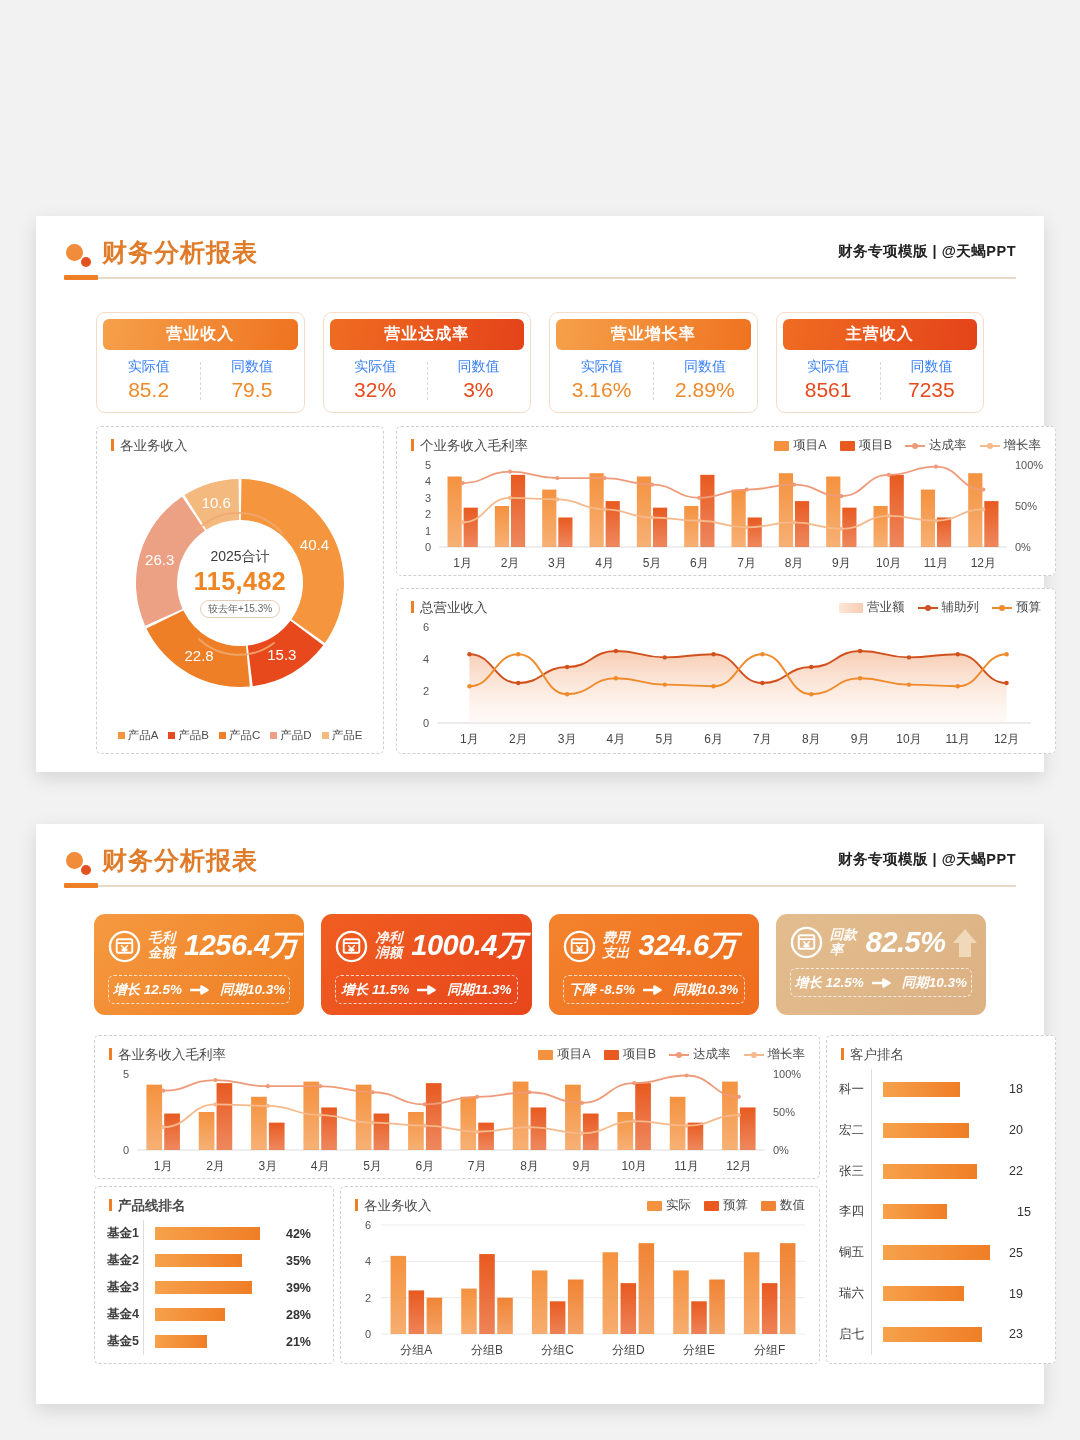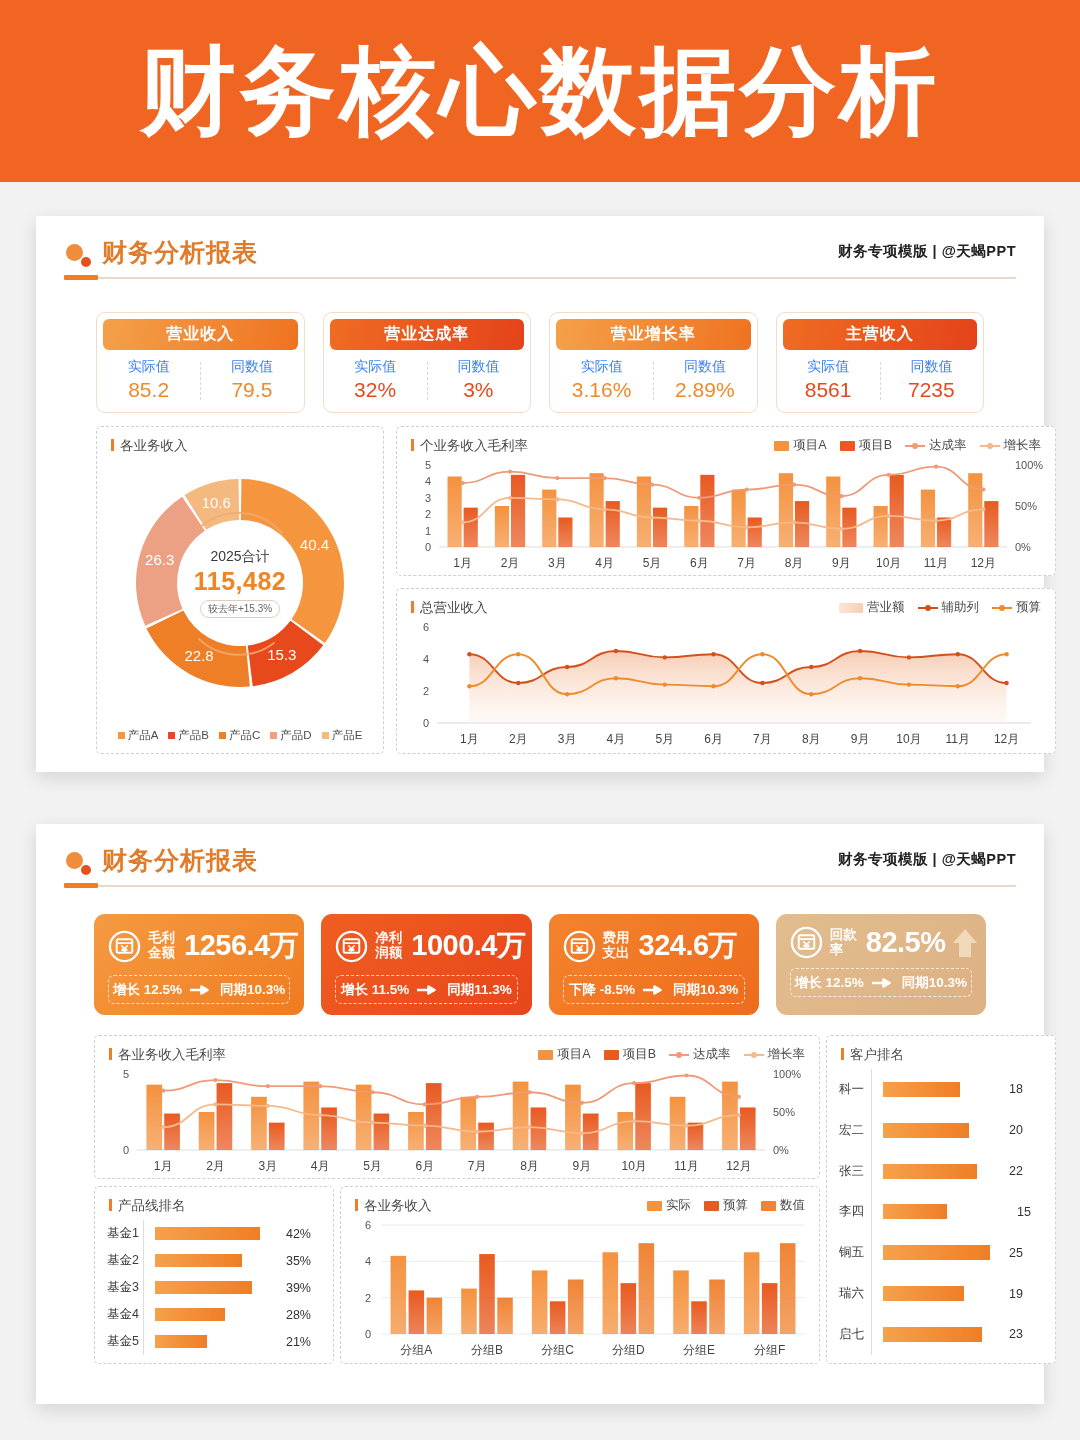--- a/index.html
+++ b/index.html
@@ -101,39 +101,39 @@
   }
   .dl-item { display: flex; align-items: center; gap: 3px; }
   .dl-sw { width: 7px; height: 7px; }
 
   
   #bl1-frame { left: 360px; top: 210px; width: 660px; height: 150px; }
   #area-frame { left: 360px; top: 372px; width: 660px; height: 166px; }
 
   
   .kpi2-row { position: absolute; left: 58px; right: 58px; top: 90px; display: flex; gap: 17px; }
-  .kpi2 { flex: 1; border-radius: 11px; padding: 12px 14px 11px 14px; position: relative; overflow: hidden; }
+  .kpi2 { flex: 1; border-radius: 11px; padding: 12px 14px 11px 14px; position: relative; overflow: hidden; font-style: italic; }
   .kpi2.c1 { background: linear-gradient(135deg,#f59a41,#ef7c21); }
   .kpi2.c2 { background: linear-gradient(135deg,#f05e21,#e8451b); }
   .kpi2.c3 { background: linear-gradient(135deg,#f4832d,#ee6c1d); }
   .kpi2.c4 { background: linear-gradient(135deg,#e3bd8f,#dcb183); }
   .kpi2-top { display: flex; align-items: center; gap: 7px; }
   .coin-icon { width: 33px; height: 33px; flex: none; }
   .kpi2-cap { font-size: 13.5px; color: #ffffff; line-height: 1.08; font-weight: bold; flex: none; opacity: 0.95; }
   .kpi2-big { font-size: 29px; color: #fff; font-weight: bold; letter-spacing: -0.5px; margin-left: 2px; white-space: nowrap; }
   .arrow-up { margin-left: auto; width: 26px; height: 32px; flex: none; }
   .kpi2-bot {
     margin-top: 9px; border: 1px dashed rgba(255,255,255,0.75); border-radius: 6px; height: 29px;
     display: flex; align-items: center; justify-content: center; gap: 8px;
     font-size: 13.5px; color: #ffffff; font-weight: bold; white-space: nowrap;
   }
   .arrow-r { width: 22px; height: 10px; flex: none; }
 
   #bl2-frame { left: 58px; top: 211px; width: 726px; height: 144px; }
-  #prod-frame { left: 58px; top: 362px; width: 240px; height: 178px; }
+  #prod-frame { left: 58px; top: 362px; width: 240px; height: 178px; font-weight: bold; }
   #group-frame { left: 304px; top: 362px; width: 480px; height: 178px; }
   #cust-frame { left: 790px; top: 211px; width: 230px; height: 329px; }
 
   
   .hbar-list { position: absolute; left: 0; right: 0; top: 33px; bottom: 8px; padding: 0 22px 0 12px; }
   .hbar-row { display: flex; align-items: center; }
   .hbar-label { font-size: 12.5px; color: #3c3c3c; white-space: nowrap; text-align: left; }
   .hbar-track { flex: 1; position: relative; }
   .hbar-fill { height: 12px; background: linear-gradient(90deg,#f6a14b,#ef7e26); }
   .hbar-val { font-size: 12.5px; color: #333; white-space: nowrap; margin-left: 5px; }
@@ -141,23 +141,20 @@
 
   svg { overflow: visible; }
   .ax-txt { font-family: "Liberation Sans", sans-serif; font-size: 11px; fill: #555; }
   .mon-txt { font-family: "Liberation Sans", sans-serif; font-size: 12px; fill: #444; }
 </style>
 </head>
 <body>
 
 <div class="page">
 
-  <div class="banner">
-    <div class="banner-title">财务核心数据分析</div>
-  </div>
 
   <div class="panel" id="panel-1">
     <div class="panel-head">
       <div class="brand-dots">
         <span class="dot-lg"></span>
         <span class="dot-sm"></span>
       </div>
       <div class="panel-title">财务分析报表</div>
       <div class="panel-meta">财务专项模版 | @天蝎PPT</div>
       <div class="head-rule"></div>

